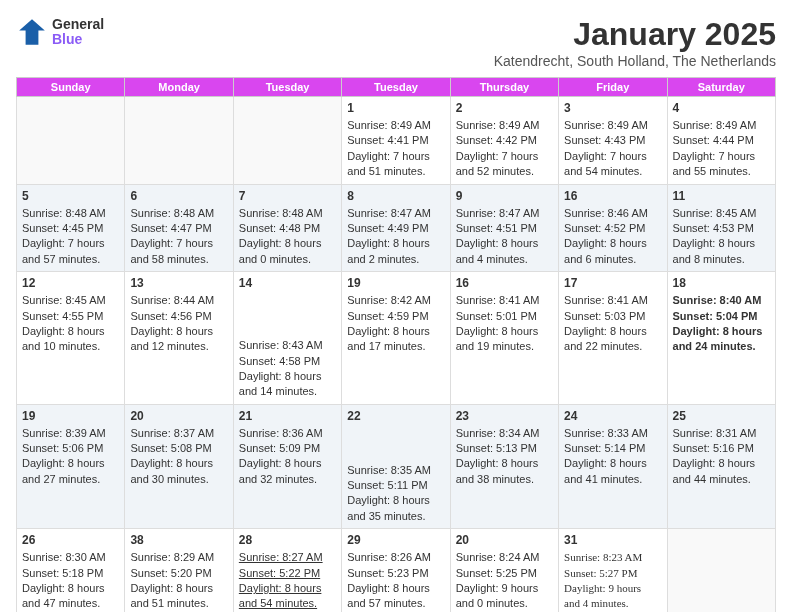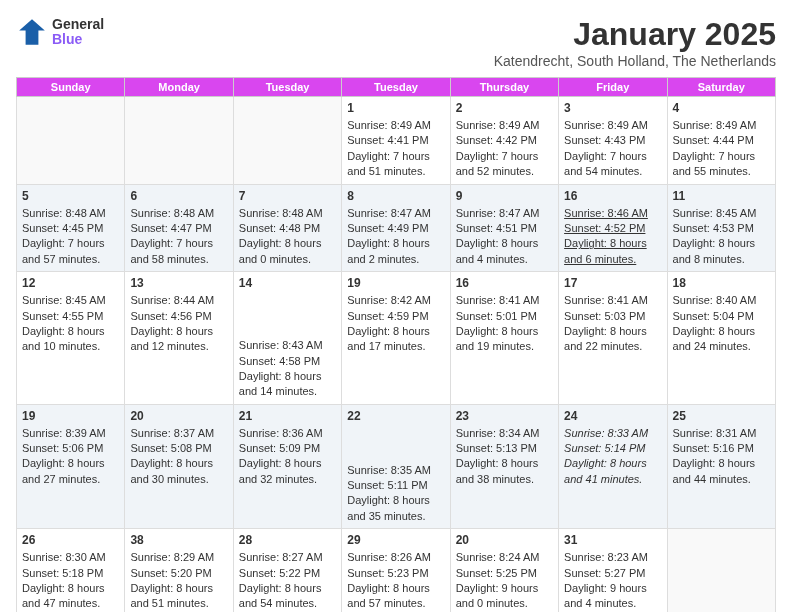--- a/index.html
+++ b/index.html
@@ -189,21 +189,21 @@
         </td>
         <td>
           <div class="day-num">9</div>
           <div class="day-info" style="white-space: pre-line;">Sunrise: 8:47 AM
 Sunset: 4:51 PM
 Daylight: 8 hours
 and 4 minutes.</div>
         </td>
         <td>
           <div class="day-num">16</div>
-          <div class="day-info" style="white-space: pre-line; text-decoration: underline;">Sunrise: 8:46 AM
+          <div class="day-info" style="white-space: pre-line;">Sunrise: 8:46 AM
 Sunset: 4:52 PM
 Daylight: 8 hours
 and 6 minutes.</div>
         </td>
         <td>
           <div class="day-num">11</div>
           <div class="day-info" style="white-space: pre-line;">Sunrise: 8:45 AM
 Sunset: 4:53 PM
 Daylight: 8 hours
 and 8 minutes.</div>
@@ -247,21 +247,21 @@
         </td>
         <td>
           <div class="day-num">17</div>
           <div class="day-info" style="white-space: pre-line;">Sunrise: 8:41 AM
 Sunset: 5:03 PM
 Daylight: 8 hours
 and 22 minutes.</div>
         </td>
         <td>
           <div class="day-num">18</div>
-          <div class="day-info" style="white-space: pre-line;">Sunrise: 8:40 AM
+          <div class="day-info" style="white-space: pre-line; font-weight: bold;">Sunrise: 8:40 AM
 Sunset: 5:04 PM
 Daylight: 8 hours
 and 24 minutes.</div>
         </td>
       </tr>
       <tr>
         <td>
           <div class="day-num">19</div>
           <div class="day-info" style="white-space: pre-line;">Sunrise: 8:39 AM
 Sunset: 5:06 PM
@@ -291,21 +291,21 @@
         </td>
         <td>
           <div class="day-num">23</div>
           <div class="day-info" style="white-space: pre-line;">Sunrise: 8:34 AM
 Sunset: 5:13 PM
 Daylight: 8 hours
 and 38 minutes.</div>
         </td>
         <td>
           <div class="day-num">24</div>
-          <div class="day-info" style="white-space: pre-line; font-style: italic;">Sunrise: 8:33 AM
+          <div class="day-info" style="white-space: pre-line;">Sunrise: 8:33 AM
 Sunset: 5:14 PM
 Daylight: 8 hours
 and 41 minutes.</div>
         </td>
         <td>
           <div class="day-num">25</div>
           <div class="day-info" style="white-space: pre-line;">Sunrise: 8:31 AM
 Sunset: 5:16 PM
 Daylight: 8 hours
 and 44 minutes.</div>
@@ -321,42 +321,42 @@
         </td>
         <td>
           <div class="day-num">38</div>
           <div class="day-info" style="white-space: pre-line;">Sunrise: 8:29 AM
 Sunset: 5:20 PM
 Daylight: 8 hours
 and 51 minutes.</div>
         </td>
         <td>
           <div class="day-num">28</div>
-          <div class="day-info" style="white-space: pre-line;">Sunrise: 8:27 AM
+          <div class="day-info" style="white-space: pre-line; text-decoration: underline;">Sunrise: 8:27 AM
 Sunset: 5:22 PM
 Daylight: 8 hours
 and 54 minutes.</div>
         </td>
         <td>
           <div class="day-num">29</div>
           <div class="day-info" style="white-space: pre-line;">Sunrise: 8:26 AM
 Sunset: 5:23 PM
 Daylight: 8 hours
 and 57 minutes.</div>
         </td>
         <td>
           <div class="day-num">20</div>
           <div class="day-info" style="white-space: pre-line;">Sunrise: 8:24 AM
 Sunset: 5:25 PM
 Daylight: 9 hours
 and 0 minutes.</div>
         </td>
         <td>
           <div class="day-num">31</div>
-          <div class="day-info" style="white-space: pre-line;">Sunrise: 8:23 AM
+          <div class="day-info" style="white-space: pre-line; font-family: Liberation Serif, serif;">Sunrise: 8:23 AM
 Sunset: 5:27 PM
 Daylight: 9 hours
 and 4 minutes.</div>
         </td>
         <td class="empty"></td>
       </tr>
     </tbody>
 </table>
 
 </body></html>

